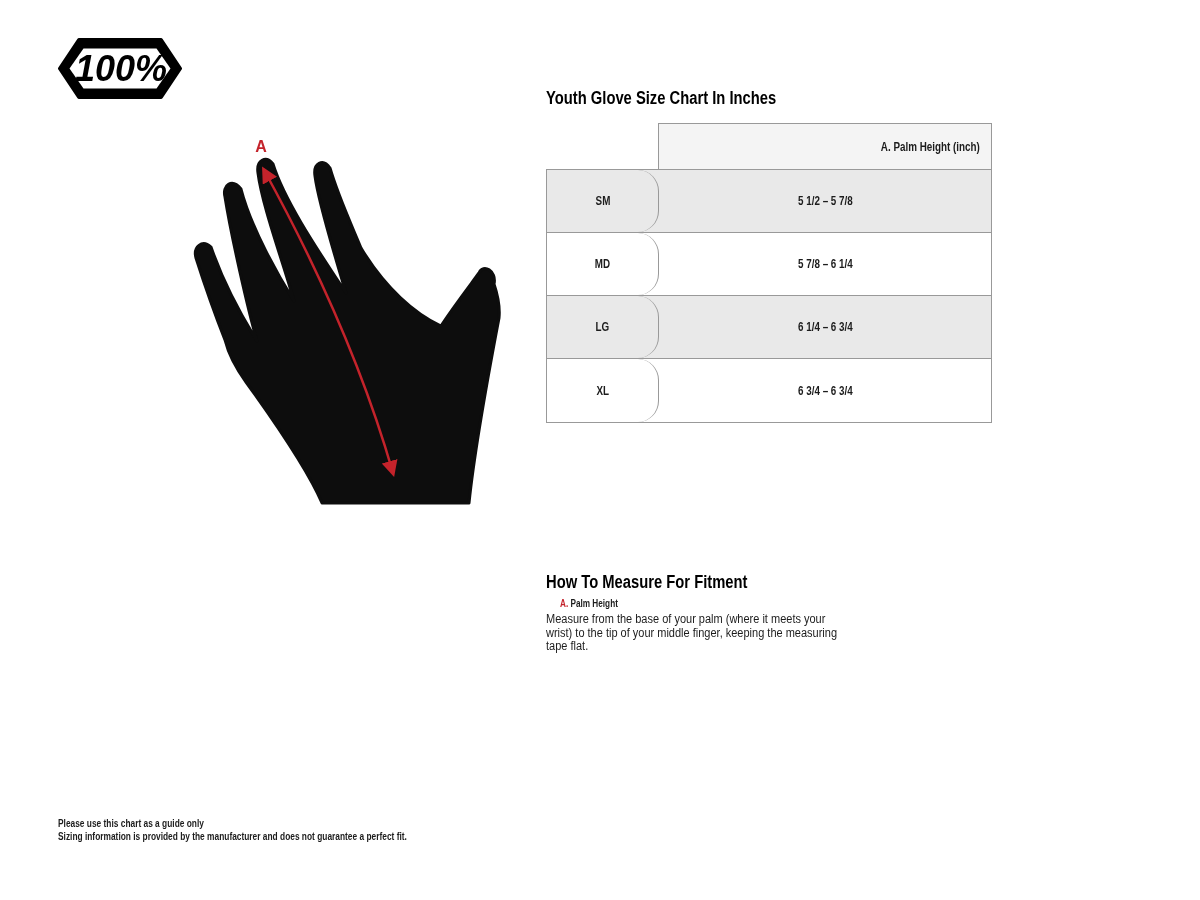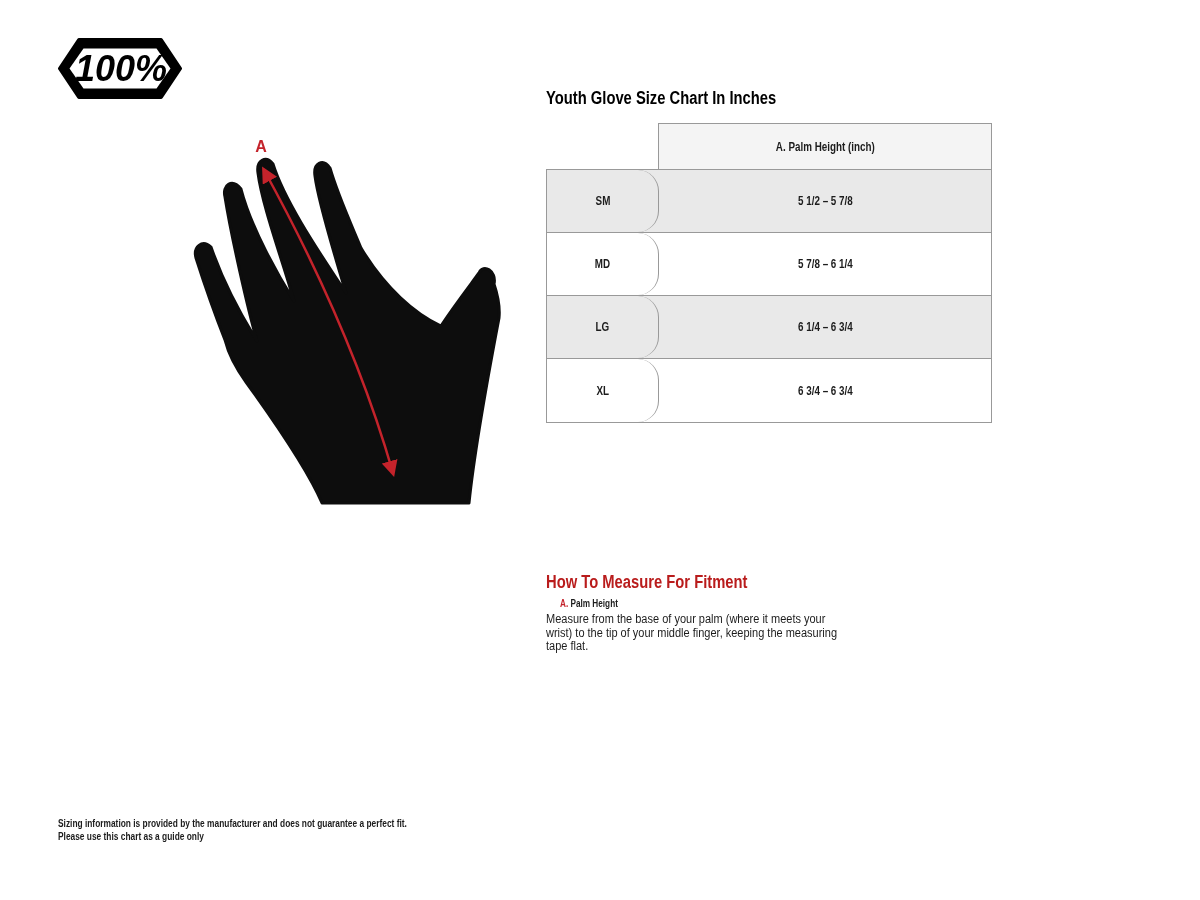--- a/index.html
+++ b/index.html
@@ -26,35 +26,35 @@
   .chart-title {
     position:absolute; left:546px; top:88px;
     font-size:18px; font-weight:bold; color:#000000;
   }
 
   .size-table { position:absolute; left:546px; top:123px; width:446px; font-size:12px; font-weight:bold; }
   .size-table .thead {
     margin-left:112px; height:46px;
     background:var(--table-header-bg);
     border:1px solid var(--table-border); border-bottom:none;
-    display:flex; align-items:center; justify-content:center;
+    display:flex; align-items:center; justify-content:flex-end;
   }
   .size-table .tbody { border:1px solid var(--table-border); }
   .size-table .trow {
     display:grid; grid-template-columns:112px 1fr; height:63px;
     border-bottom:1px solid var(--table-border);
   }
   .size-table .trow:last-child { border-bottom:none; }
   .size-table .trow:nth-child(odd) { background:var(--table-row-alt-bg); }
   .size-table .cell { display:flex; align-items:center; justify-content:center;border-radius:21px; }
   .size-table .size-cell { border-right:1px solid var(--table-border); }
 
   .howto-title {
     position:absolute; left:546px; top:572px;
-    font-size:18px; font-weight:bold; color:#b91c1c;
+    font-size:18px; font-weight:bold; color:#000000;
   }
   .howto-item { position:absolute; left:560px; top:598px; font-size:10px; font-weight:bold; }
   .howto-item .letter { color:var(--accent-red); }
   .howto-desc {
     position:absolute; left:546px; top:613px;
     width:345px; font-size:12.5px; line-height:13.5px;
     transform:scaleX(0.88); transform-origin:0 0;
   }
 
   .disclaimer {
@@ -152,15 +152,15 @@
 
 <div class="howto-title">
   <span class="cond">How To Measure For Fitment</span>
 </div>
 <div class="howto-item">
   <span class="cond"><span class="letter">A.</span>&nbsp;<span>Palm Height</span></span>
 </div>
 <div class="howto-desc">Measure from the base of your palm (where it meets your wrist) to the tip of your middle finger, keeping the measuring tape flat.</div>
 
 <div class="disclaimer">
+  <div><span class="cond">Please use this chart as a guide only</span></div>
   <div><span class="cond">Sizing information is provided by the manufacturer and does not guarantee a perfect fit.</span></div>
-  <div><span class="cond">Please use this chart as a guide only</span></div>
 </div>
 
 </body></html>

